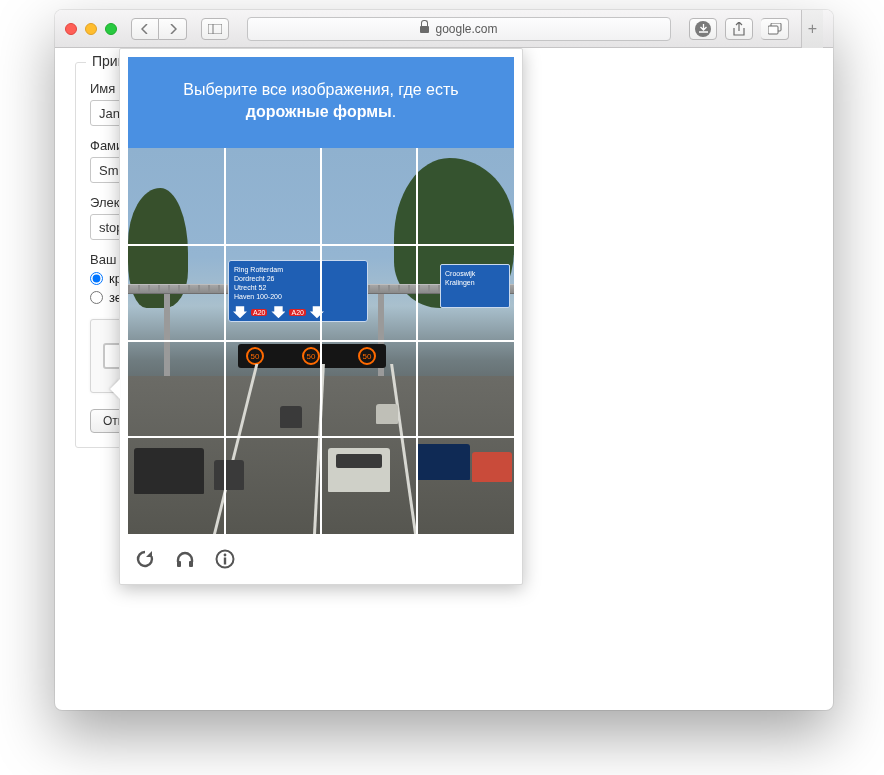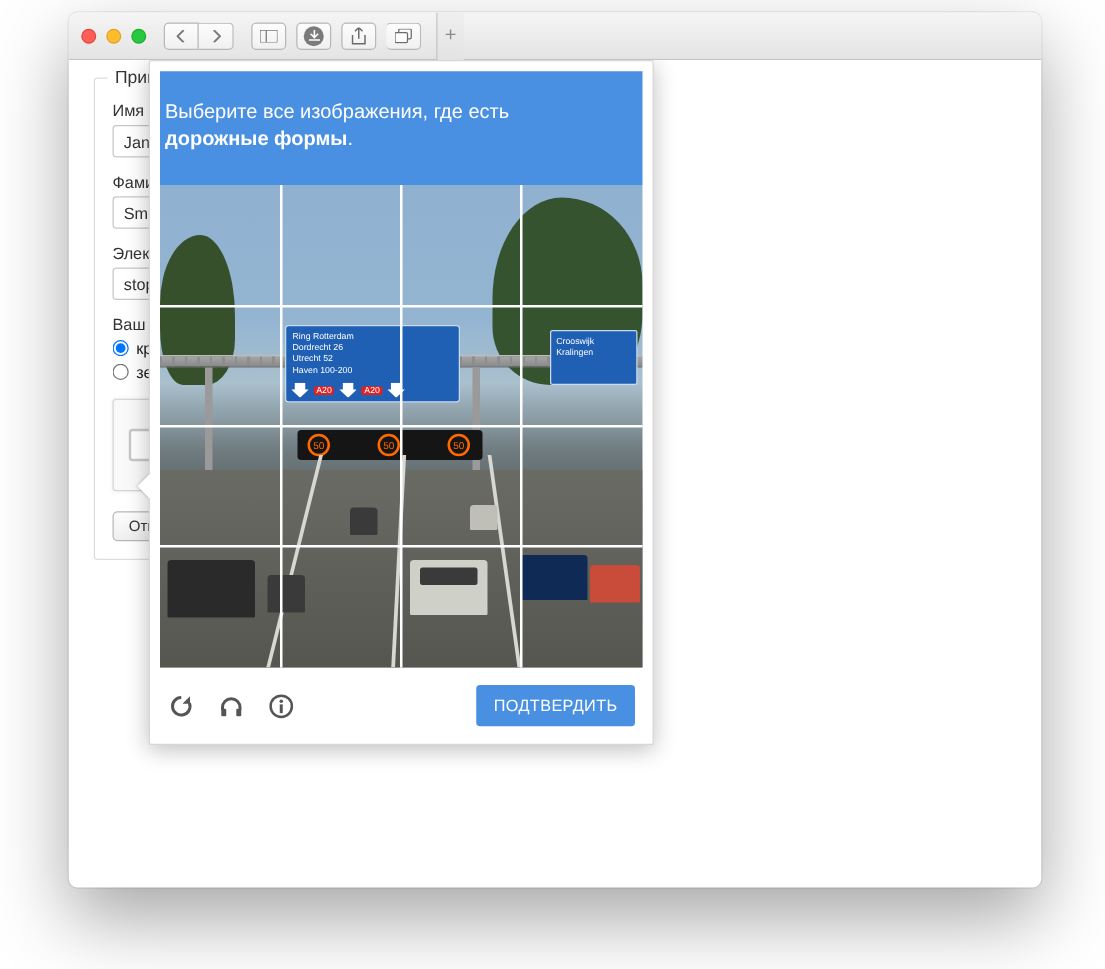--- a/index.html
+++ b/index.html
@@ -128,21 +128,21 @@
   .captcha {
     position:absolute; left:64px; top:0px;
     width:404px; background:#fff;
     border:1px solid #d7d7d7; border-radius:2px;
     box-shadow:0 4px 18px rgba(0,0,0,.25);
     padding:8px;
     z-index:50;
   }
   .captcha-header {
     background:#4a90e2; color:#fff;
-    padding:22px 4px 26px; font-size:16px; line-height:1.35;
+    padding:22px 4px 26px; font-size:16px; line-height:1.35;text-align:center;
   }
   .captcha-header b { font-weight:700; }
   .captcha-grid {
     width:100%; aspect-ratio:1/1;
     position:relative; margin-top:0;
   }
   .captcha-grid .bg {
     position:absolute; inset:0;
     background:
       linear-gradient(to bottom,
@@ -242,20 +242,24 @@
           </svg>
       </div>
     </div>
     <div class="tb-btn single" style="margin-left:6px;">
       <svg width="14" height="10">
           <rect x="0" y="0" width="14" height="10" rx="1" fill="none" stroke="#7a7a7a"></rect>
           <line x1="5" y1="0" x2="5" y2="10" stroke="#7a7a7a"></line>
         </svg>
     </div>
 
+    <div class="addr">
+      <span class="lock"></span>
+      <span>google.com</span>
+    </div>
 
     <div class="right-icons">
       <div class="tb-btn single">
         <span class="icon-circle">
           <svg width="9" height="9" viewBox="0 0 9 9">
               <path d="M4.5 0 V5 M1.5 3 L4.5 6 L7.5 3 M0 8 H9" stroke="#fff" stroke-width="1.3" fill="none"></path>
             </svg>
         </span>
       </div>
       <div class="tb-btn single">
@@ -399,18 +403,17 @@
               </svg>
           </span>
           <span>
             <svg width="22" height="22" viewBox="0 0 22 22">
                 <circle cx="11" cy="11" r="8.5" fill="none" stroke="#555" stroke-width="2"></circle>
                 <circle cx="11" cy="7" r="1.4" fill="#555"></circle>
                 <rect x="9.8" y="9.5" width="2.4" height="7" fill="#555"></rect>
               </svg>
           </span>
         </div>
-        <button class="confirm-btn">ПОДТВЕРДИТЬ</button>
       </div>
     </div>
 
   </div>
 </div>
 
 </body></html>

